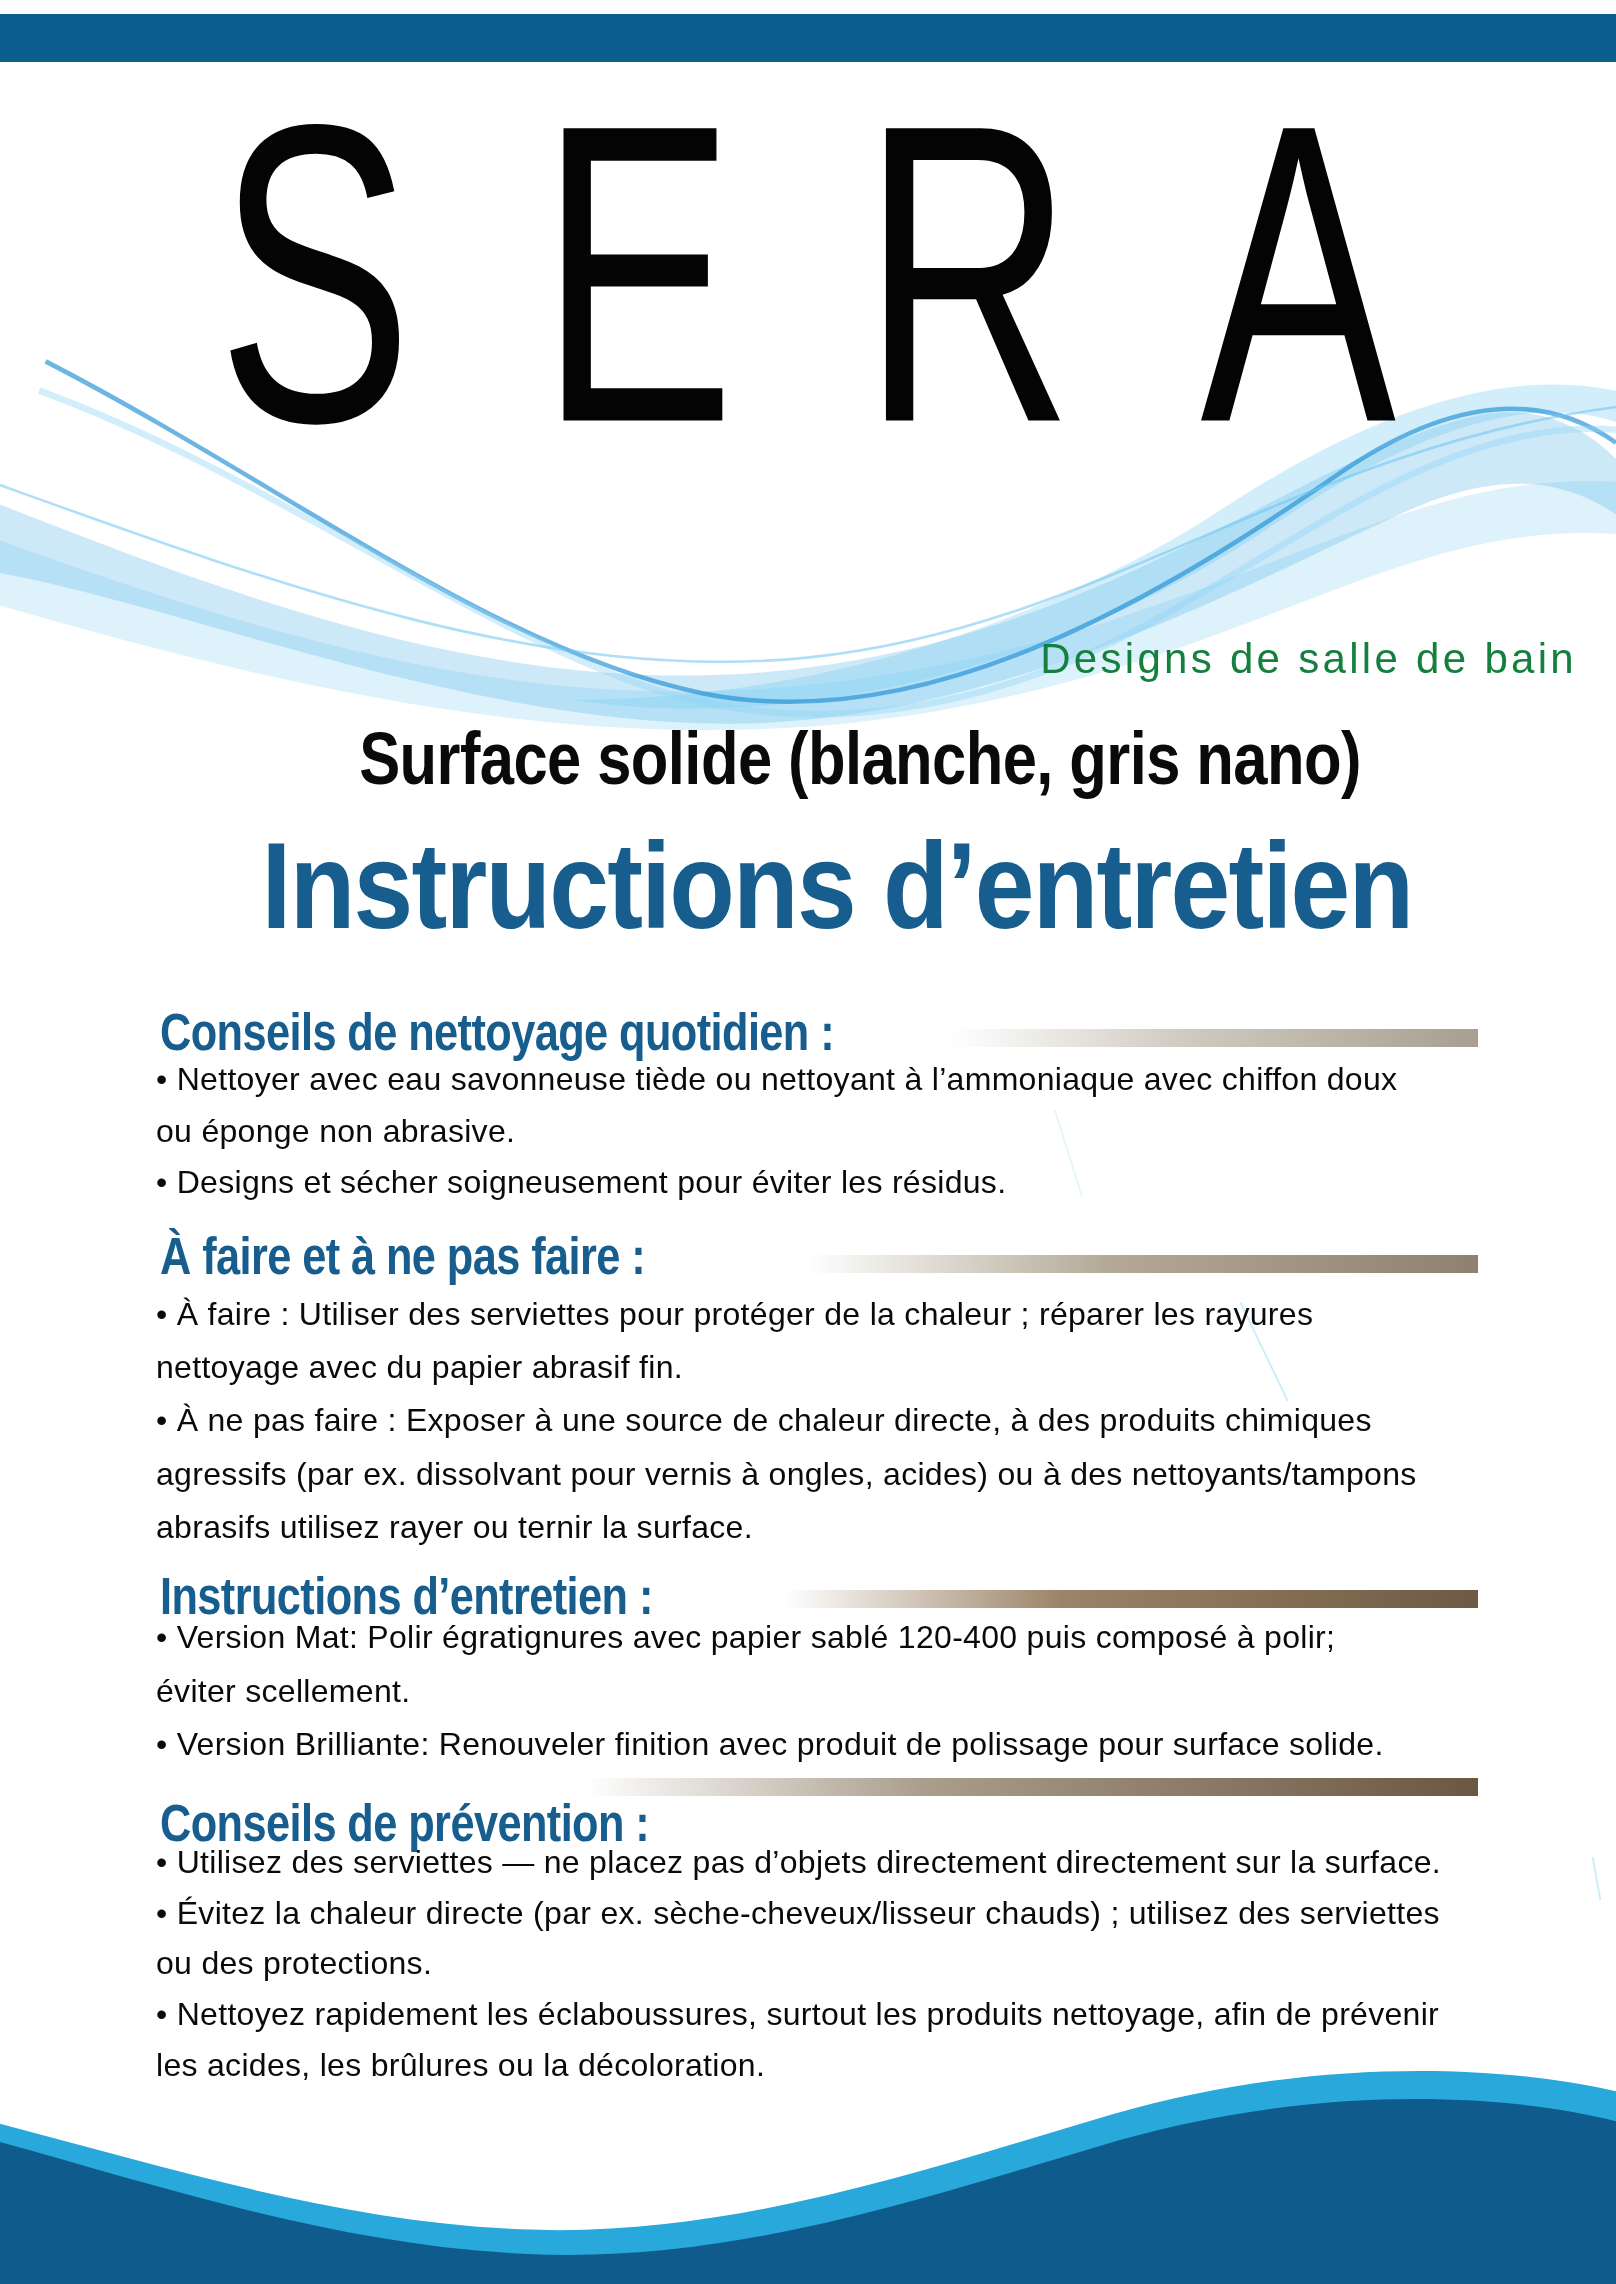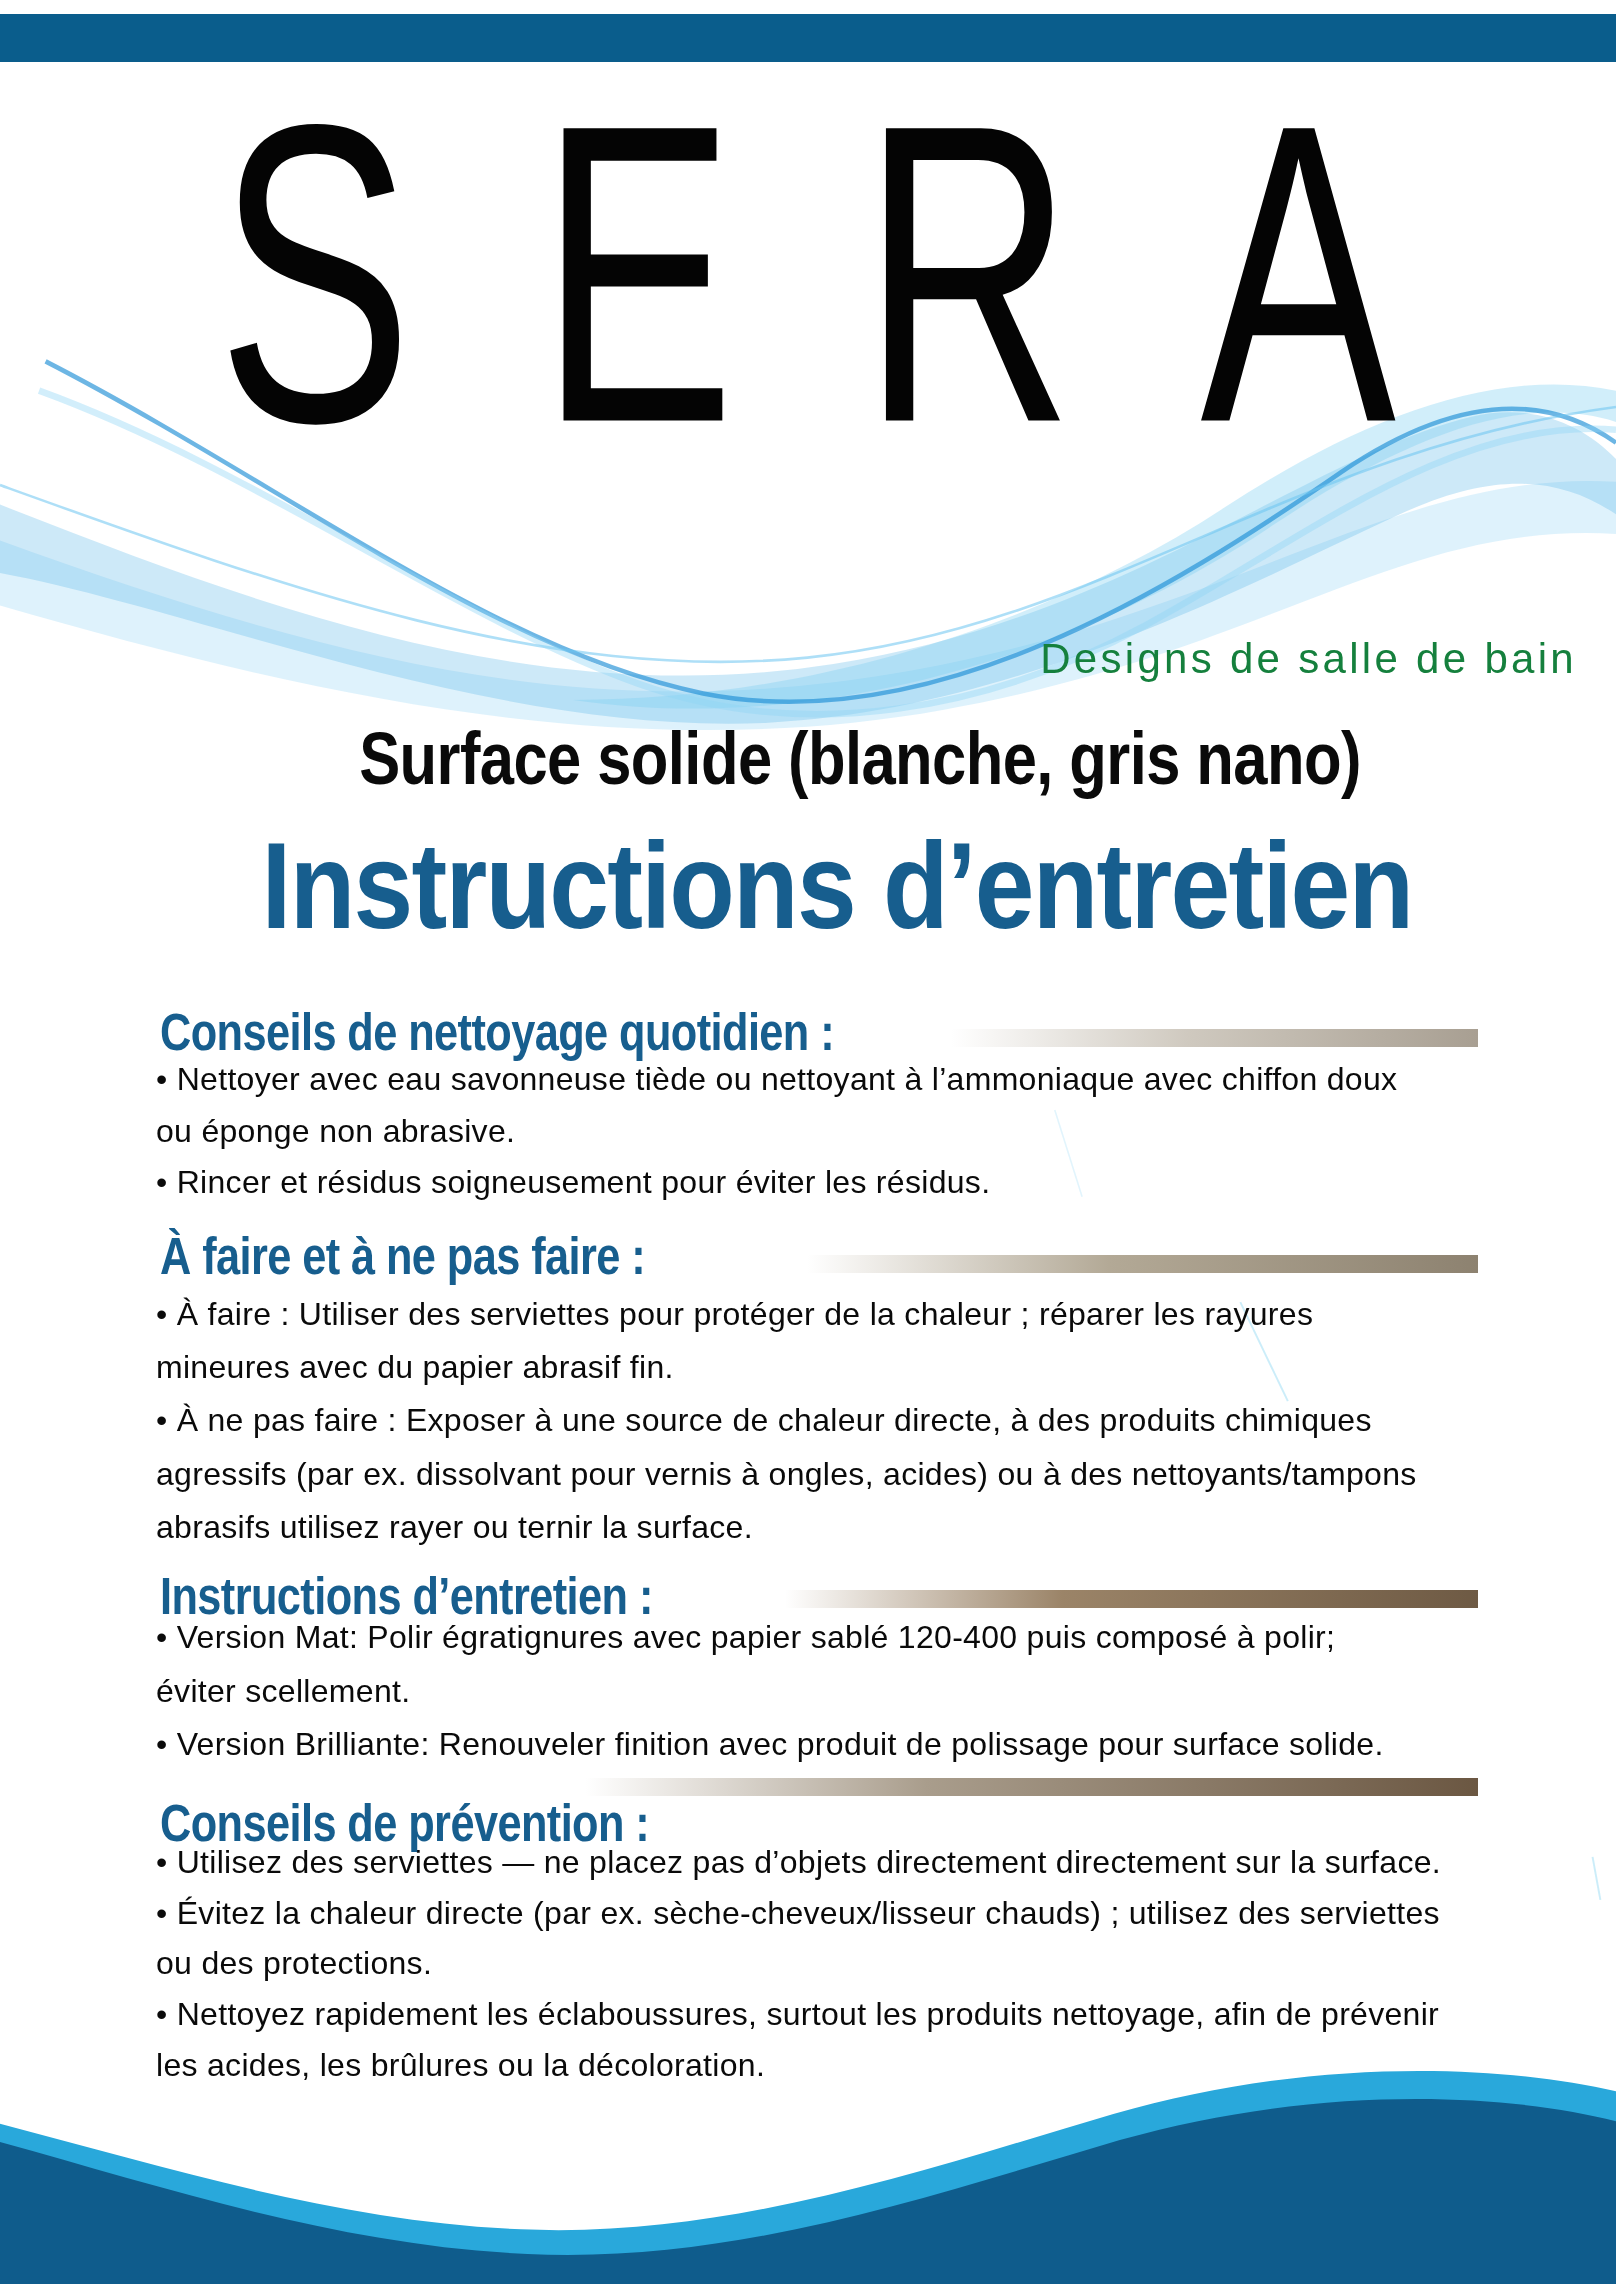--- a/index.html
+++ b/index.html
@@ -82,28 +82,28 @@
   <div class="tagline">Designs de salle de bain</div>
 
   <div class="subtitle">Surface solide (blanche, gris nano)</div>
   <div class="main-title">Instructions d’entretien</div>
 
   <div>
     <div class="sec-heading" style="top:1003px">Conseils de nettoyage quotidien :</div>
     <div class="grad-bar bar-1"></div>
     <div class="body-line" style="top:1061px">• Nettoyer avec eau savonneuse tiède ou nettoyant à l’ammoniaque avec chiffon doux</div>
     <div class="body-line" style="top:1113px">ou éponge non abrasive.</div>
-    <div class="body-line" style="top:1164px">• Rincer et résidus soigneusement pour éviter les résidus.</div>
+    <div class="body-line" style="top:1164px">• Designs et sécher soigneusement pour éviter les résidus.</div>
   </div>
 
   <div>
     <div class="sec-heading" style="top:1227px">À faire et à ne pas faire :</div>
     <div class="grad-bar bar-2"></div>
     <div class="body-line" style="top:1296px">• À faire : Utiliser des serviettes pour protéger de la chaleur ; réparer les rayures</div>
-    <div class="body-line" style="top:1349px">mineures avec du papier abrasif fin.</div>
+    <div class="body-line" style="top:1349px">nettoyage avec du papier abrasif fin.</div>
     <div class="body-line" style="top:1402px">• À ne pas faire : Exposer à une source de chaleur directe, à des produits chimiques</div>
     <div class="body-line" style="top:1456px">agressifs (par ex. dissolvant pour vernis à ongles, acides) ou à des nettoyants/tampons</div>
     <div class="body-line" style="top:1509px">abrasifs utilisez rayer ou ternir la surface.</div>
   </div>
 
   <div>
     <div class="sec-heading" style="top:1567px">Instructions d’entretien :</div>
     <div class="grad-bar bar-3"></div>
     <div class="body-line" style="top:1619px">• Version Mat: Polir égratignures avec papier sablé 120-400 puis composé à polir;</div>
     <div class="body-line" style="top:1673px">éviter scellement.</div>

